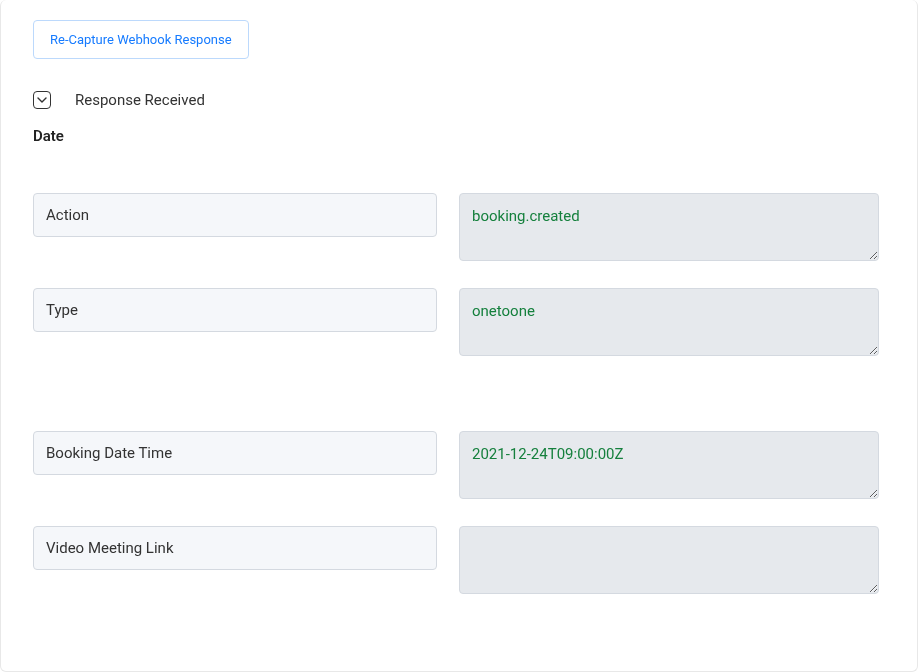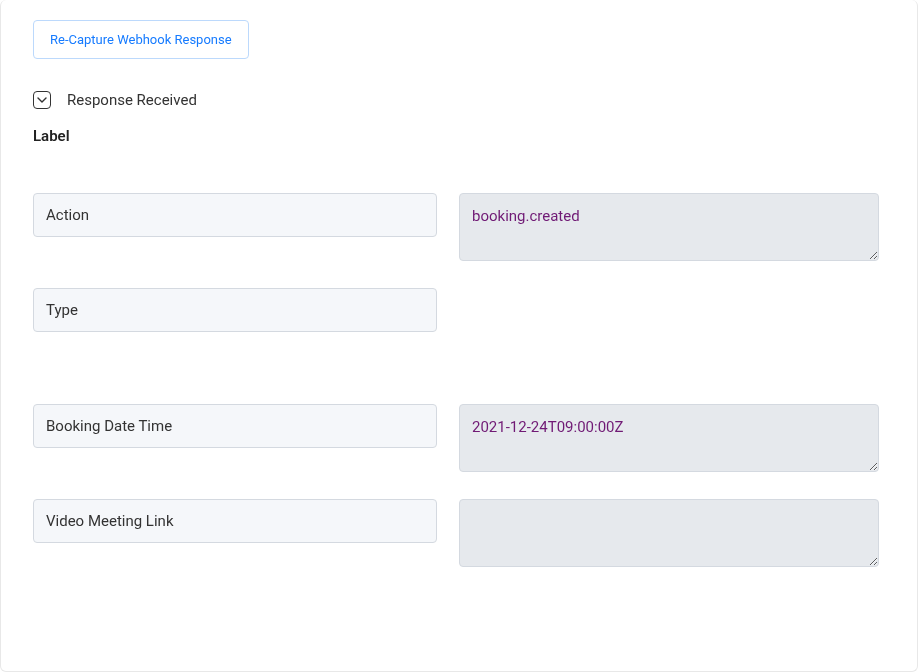--- a/index.html
+++ b/index.html
@@ -30,21 +30,21 @@
       background: #fff;
       border: 1px solid #bcd9fc;
       border-radius: 4px;
       cursor: pointer;
       margin-bottom: 32px;
       font-family: inherit;
     }
     .section-title-row {
       display: flex;
       align-items: center;
-      gap: 16px;
+      gap: 24px;
       margin-bottom: 18px;
     }
     .toggle-box {
       width: 18px;
       height: 18px;
       border: 1px solid #333;
       border-radius: 4px;
       display: flex;
       align-items: center;
       justify-content: center;
@@ -90,21 +90,21 @@
       background: #f5f7fa;
       border: 1px solid #d4d9e0;
       border-radius: 4px;
       font-family: inherit;
     }
     .value-area {
       width: 100%;
       min-height: 48px;
       padding: 12px 12px;
       font-size: 15px;
-      color: #701a75;
+      color: #15803d;
       background: #e6e9ed;
       border: 1px solid #d4d9e0;
       border-radius: 4px;
       resize: both;
       font-family: inherit;
       overflow: hidden;
       line-height: 1.4;
     }
     
     .scrollable::-webkit-scrollbar { width: 18px; }
@@ -127,30 +127,31 @@
       <span>
         <svg width="10" height="7" viewBox="0 0 10 7">
             <path d="M1 1 L5 5 L9 1" stroke="#333" stroke-width="1.4" fill="none" stroke-linecap="round" stroke-linejoin="round"></path>
           </svg>
       </span>
     </div>
     <span class="section-title">Response Received</span>
   </div>
 
   <div class="header-row">
-    <div class="col-left">Label</div>
+    <div class="col-left">Date</div>
   </div>
 
   <div class="scrollable">
     <div class="row">
       <div class="col-left"><input class="label-input" value="Action" style=""></div>
       <div class="col-right"><textarea class="value-area" style="">booking.created</textarea></div>
     </div>
     <div class="row">
       <div class="col-left"><input class="label-input" value="Type" style=""></div>
+      <div class="col-right"><textarea class="value-area" style="">onetoone</textarea></div>
     </div>
     <div class="row">
     </div>
     <div class="row">
     </div>
     <div class="row">
       <div class="col-left"><input class="label-input" value="Booking Date Time" style=""></div>
       <div class="col-right"><textarea class="value-area" style="">2021-12-24T09:00:00Z</textarea></div>
     </div>
     <div class="row">

